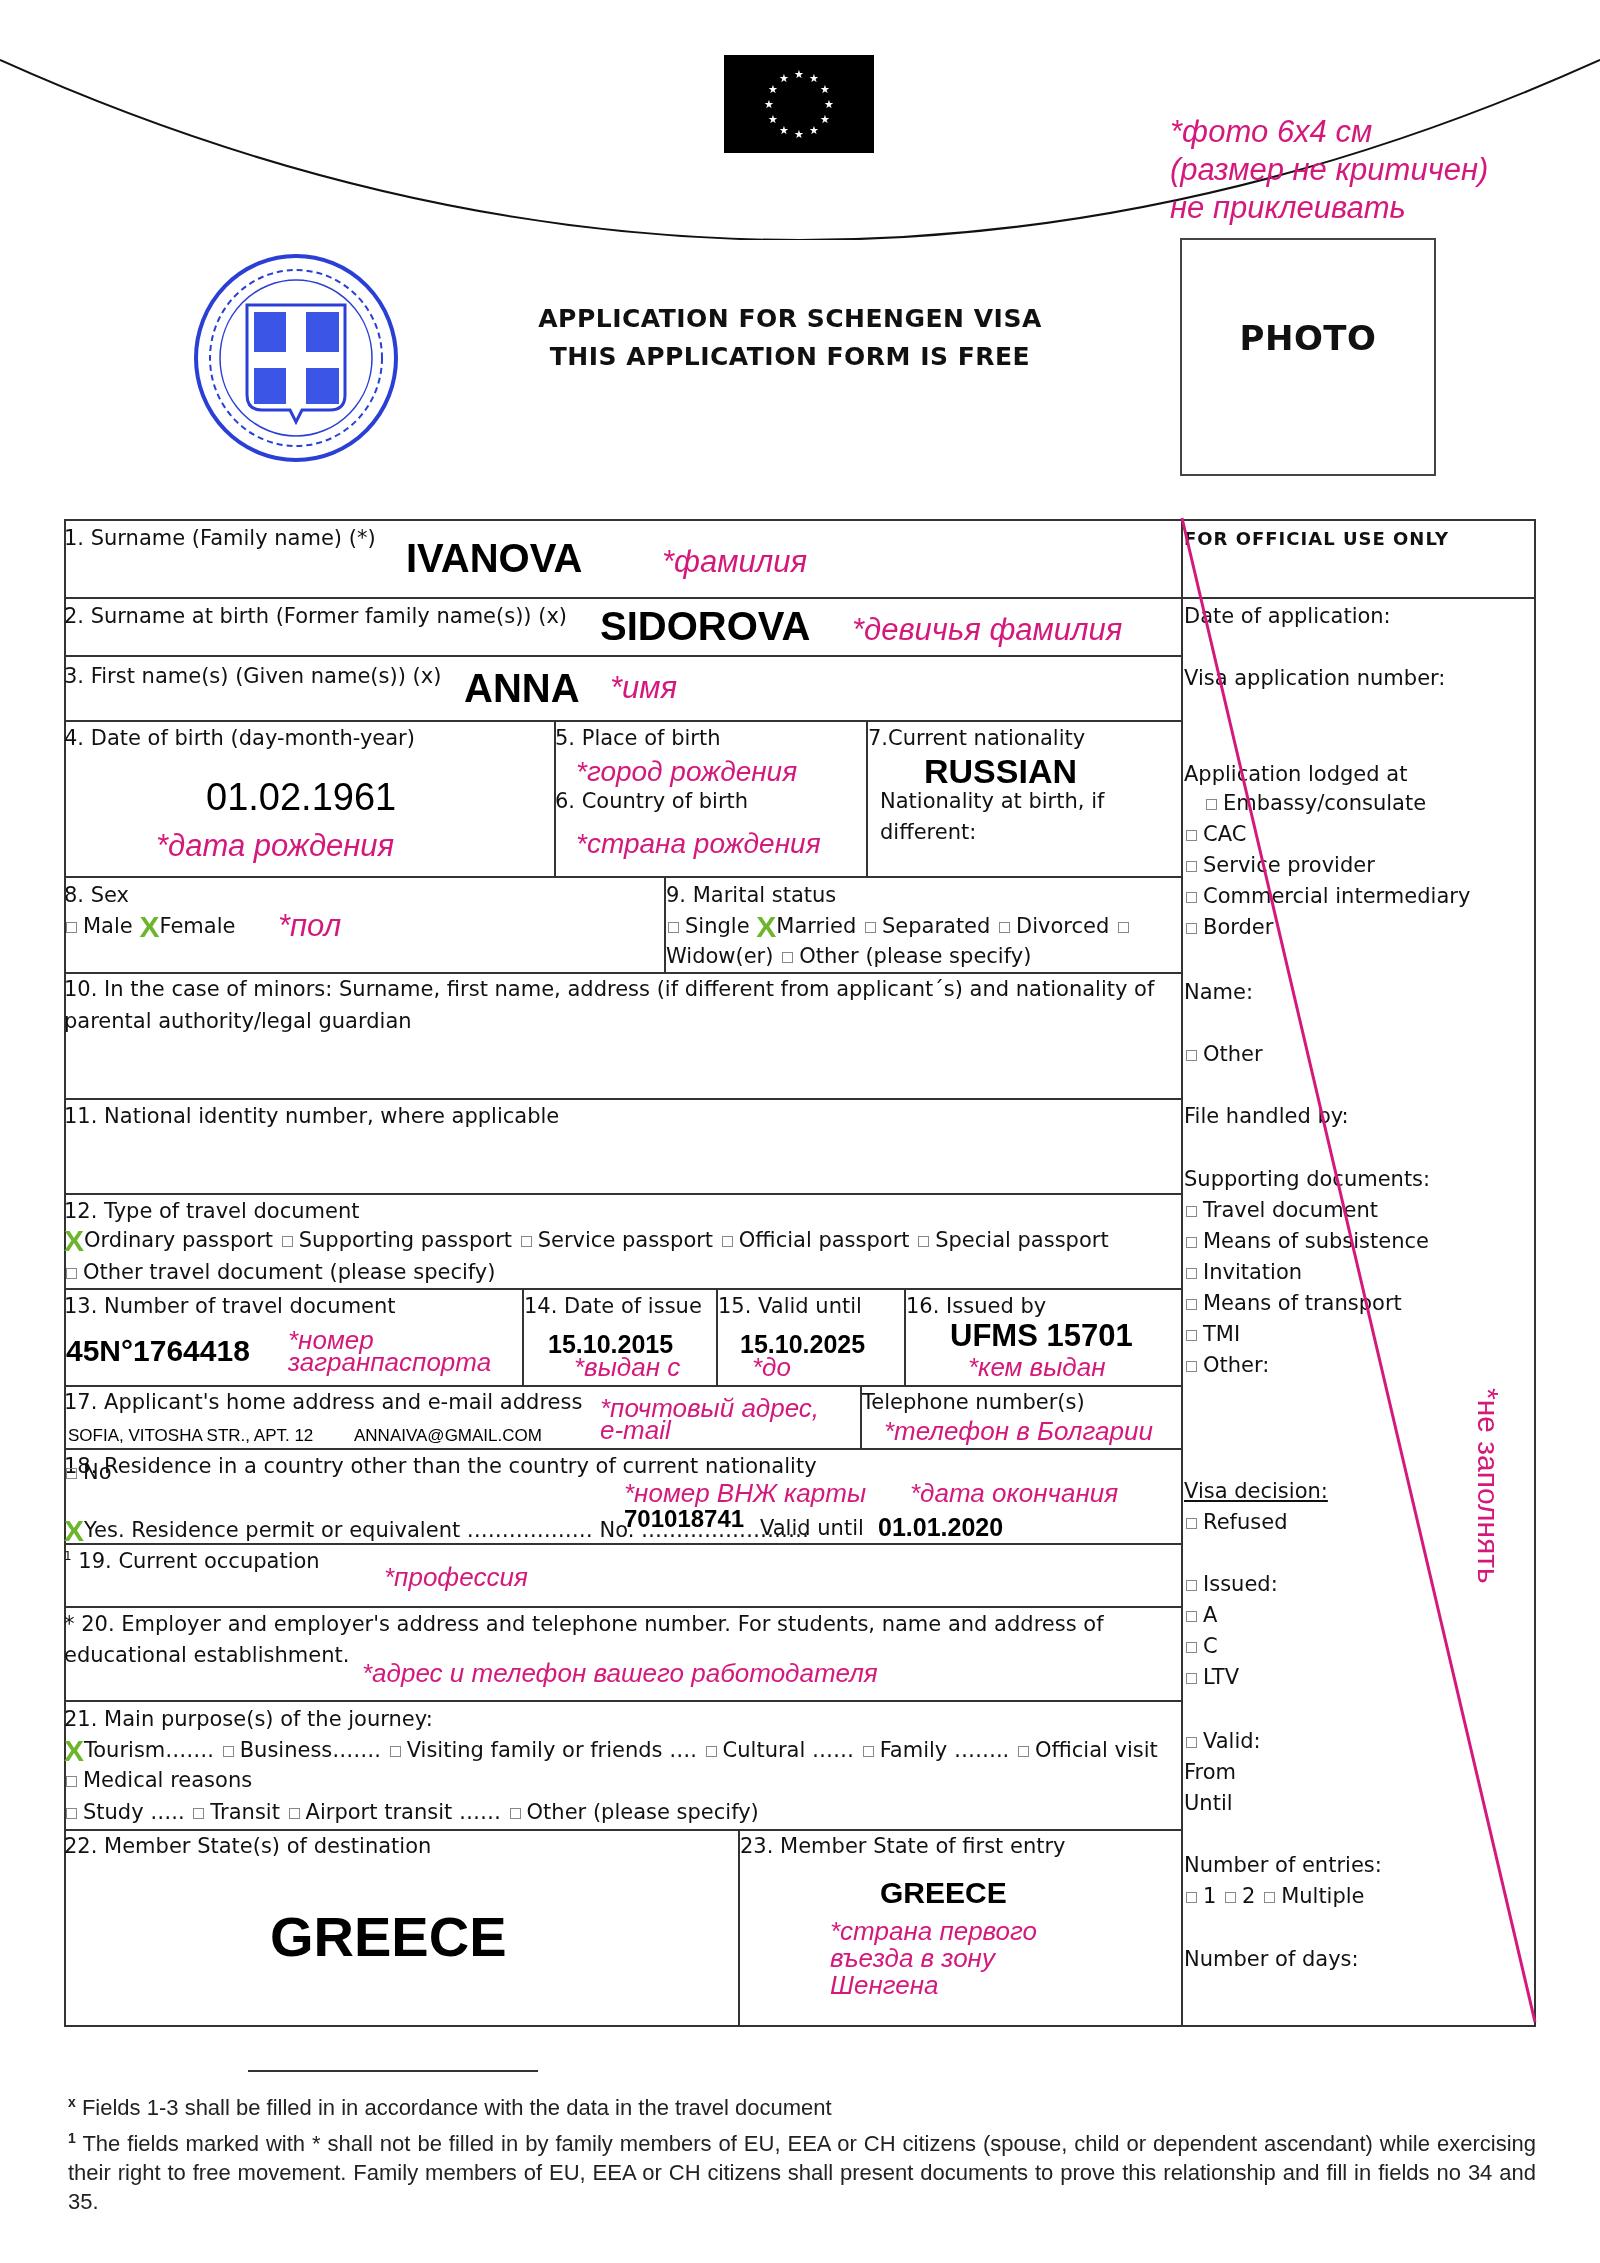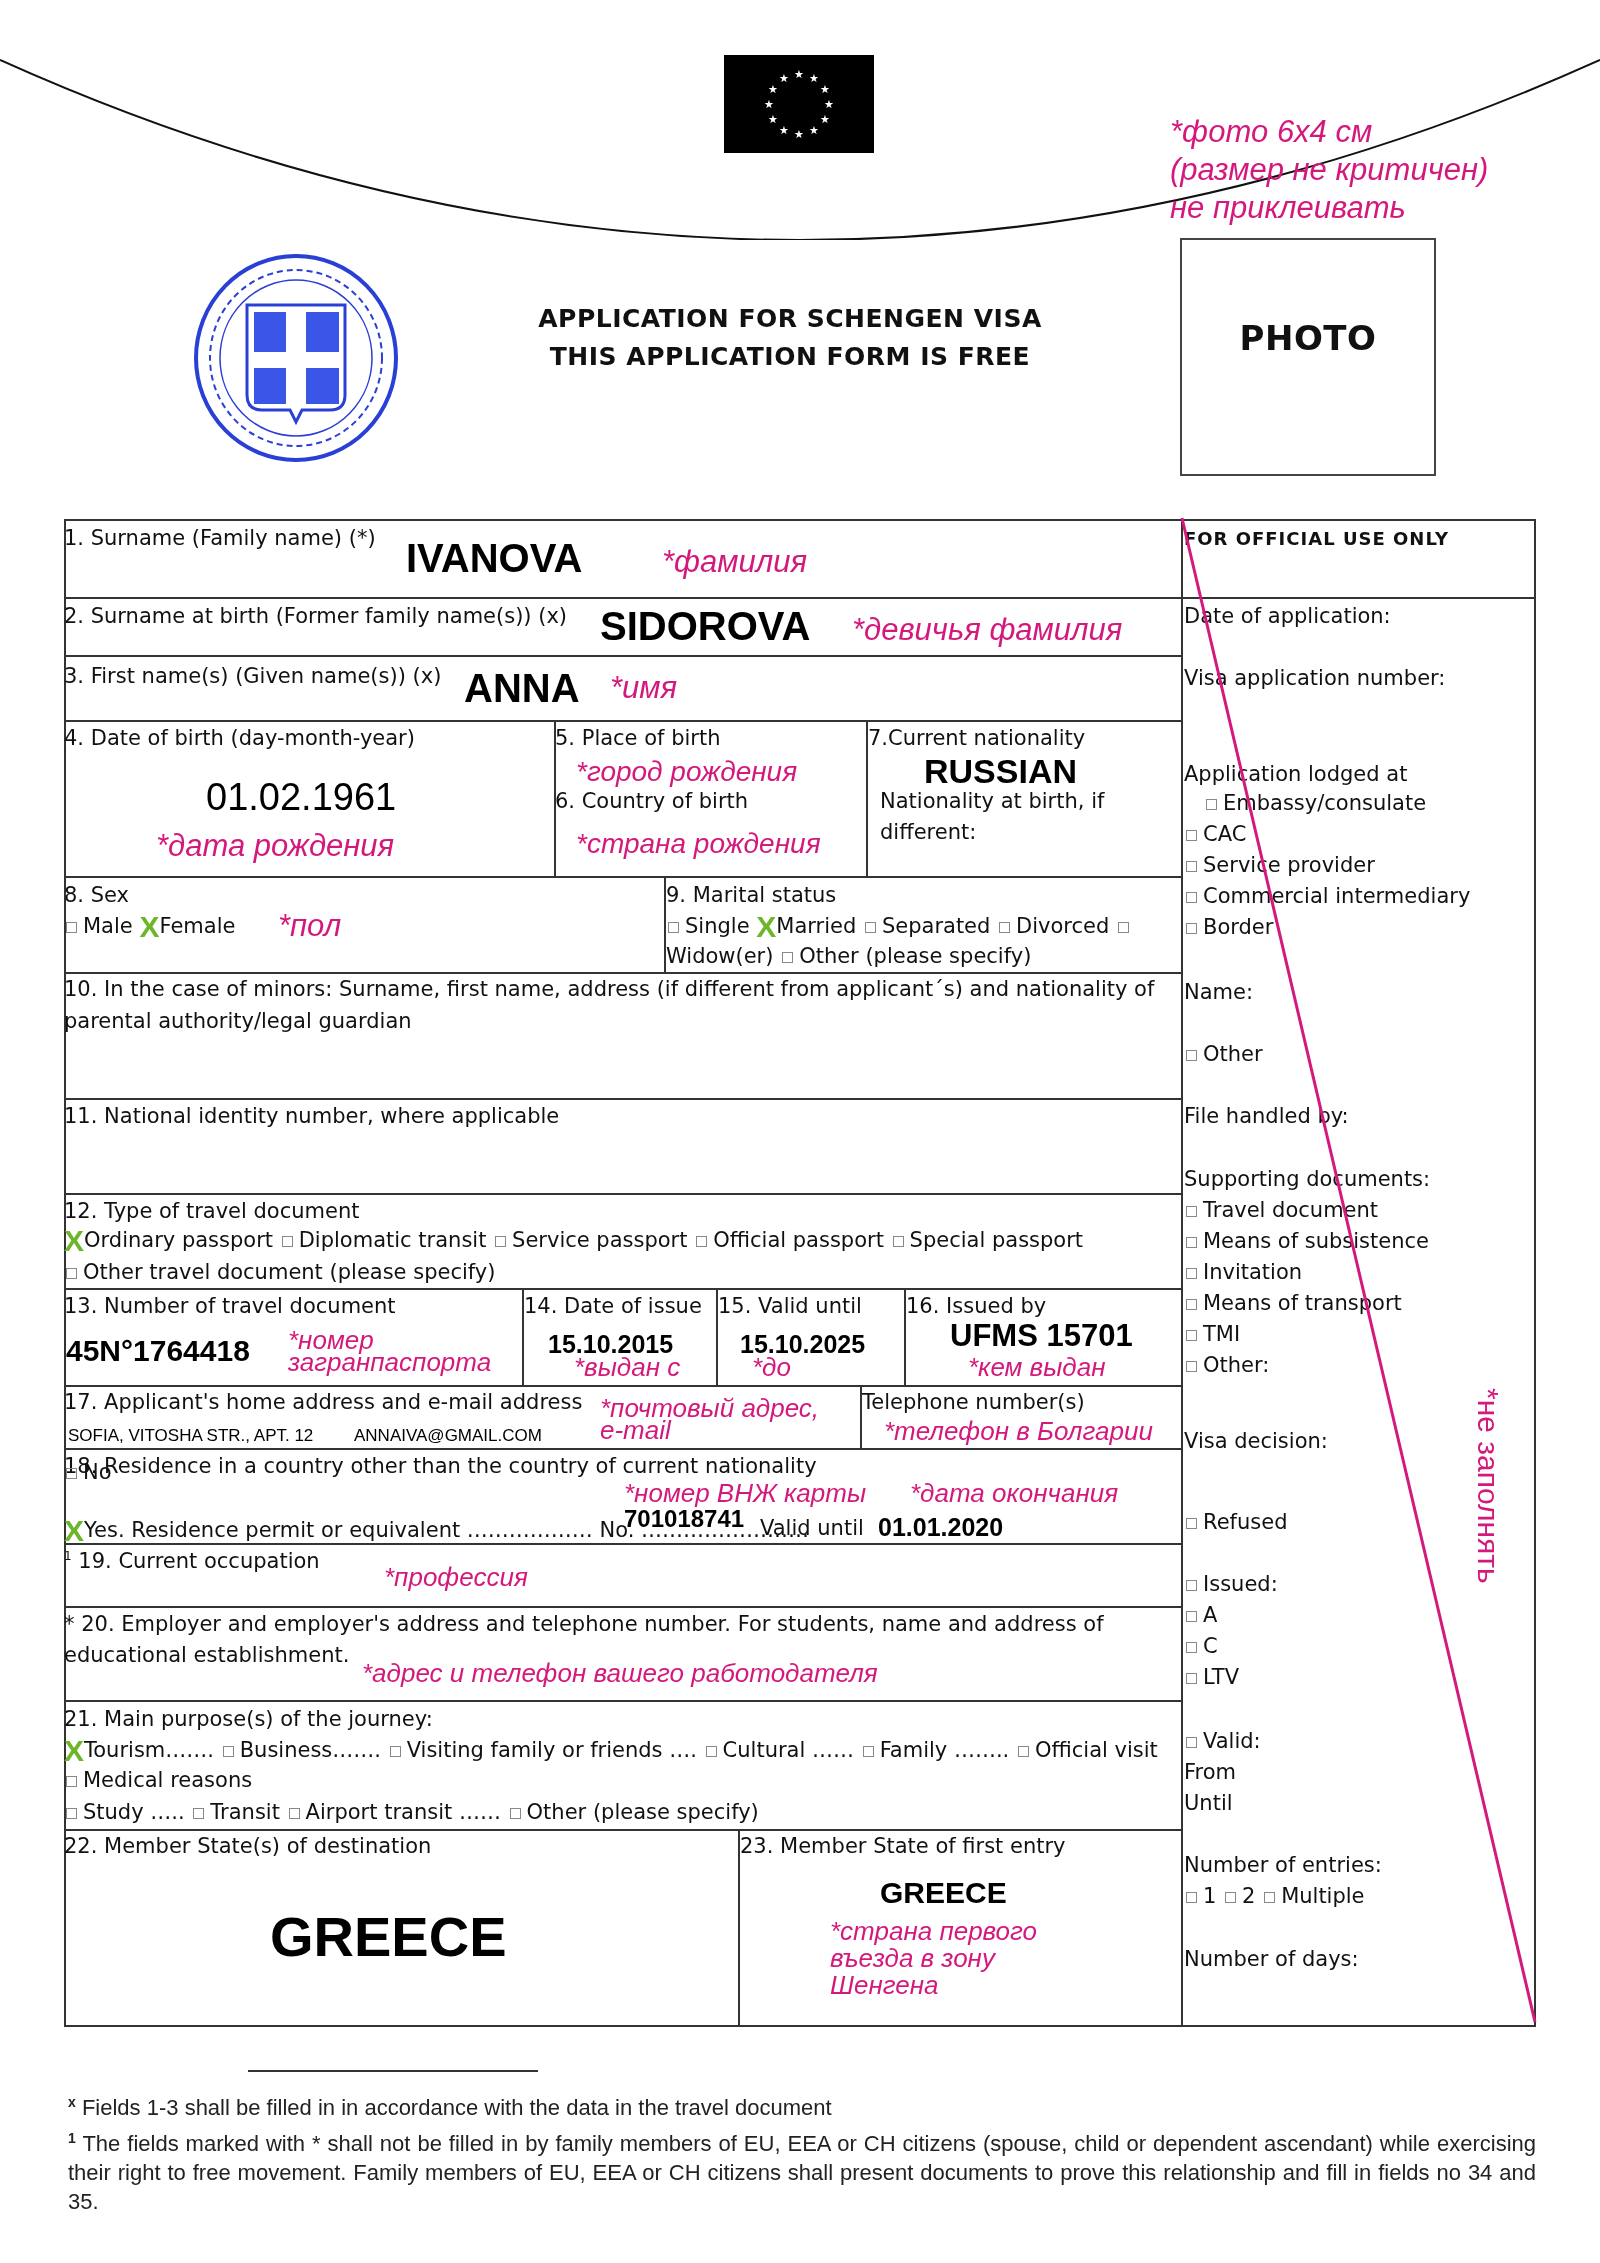--- a/index.html
+++ b/index.html
@@ -143,21 +143,21 @@
 </div>
 
 <div class="abs lbl" style="left:64px;top:977px;">10. In the case of minors: Surname, first name, address (if different from applicant´s) and nationality of</div>
 <div class="abs lbl" style="left:64px;top:1009px;">parental authority/legal guardian</div>
 
 <div class="abs lbl" style="left:64px;top:1104px;">11. National identity number, where applicable</div>
 
 <div class="abs lbl" style="left:64px;top:1199px;">12. Type of travel document</div>
 <div class="abs lbl" style="left:64px;top:1226px;">
   <span class="xmark">X</span><span>Ordinary passport</span>
-  <span class="cb"></span><span>Diplomatic transit</span>
+  <span class="cb"></span><span>Supporting passport</span>
   <span class="cb"></span><span>Service passport</span>
   <span class="cb"></span><span>Official passport</span>
   <span class="cb"></span><span>Special passport</span>
 </div>
 <div class="abs lbl" style="left:64px;top:1260px;">
   <span class="cb"></span><span>Other travel document (please specify)</span>
 </div>
 
 <div class="abs lbl" style="left:64px;top:1294px;">13. Number of travel document</div>
 <div class="abs green" style="left:66px;top:1334px;font-size:30px;">45N°1764418</div>
@@ -251,21 +251,21 @@
 <div class="abs offtxt" style="left:1184px;top:1104px;">File handled by:</div>
 <div class="abs offtxt" style="left:1184px;top:1167px;">Supporting documents:</div>
 <div id="support-list" class="abs" style="left:1184px;top:1198px;">
     <div class="offtxt" style="height: 31px;"><span class="cb"></span><span>Travel document</span></div>
     <div class="offtxt" style="height: 31px;"><span class="cb"></span><span>Means of subsistence</span></div>
     <div class="offtxt" style="height: 31px;"><span class="cb"></span><span>Invitation</span></div>
     <div class="offtxt" style="height: 31px;"><span class="cb"></span><span>Means of transport</span></div>
     <div class="offtxt" style="height: 31px;"><span class="cb"></span><span>TMI</span></div>
     <div class="offtxt" style="height: 31px;"><span class="cb"></span><span>Other:</span></div>
   </div>
-<div class="abs offtxt" style="left:1184px;top:1429px;">Visa decision:</div>
+<div class="abs offtxt" style="left:1184px;top:1479px;text-decoration:underline;">Visa decision:</div>
 <div class="abs offtxt" style="left:1184px;top:1510px;"><span class="cb"></span><span>Refused</span></div>
 <div class="abs offtxt" style="left:1184px;top:1572px;"><span class="cb"></span><span>Issued:</span></div>
 <div id="issued-list" class="abs" style="left:1184px;top:1603px;">
     <div class="offtxt" style="height: 31px;"><span class="cb"></span><span>A</span></div>
     <div class="offtxt" style="height: 31px;"><span class="cb"></span><span>C</span></div>
     <div class="offtxt" style="height: 31px;"><span class="cb"></span><span>LTV</span></div>
   </div>
 <div class="abs offtxt" style="left:1184px;top:1729px;"><span class="cb"></span><span>Valid:</span></div>
 <div class="abs offtxt" style="left:1184px;top:1760px;">From</div>
 <div class="abs offtxt" style="left:1184px;top:1791px;">Until</div>

